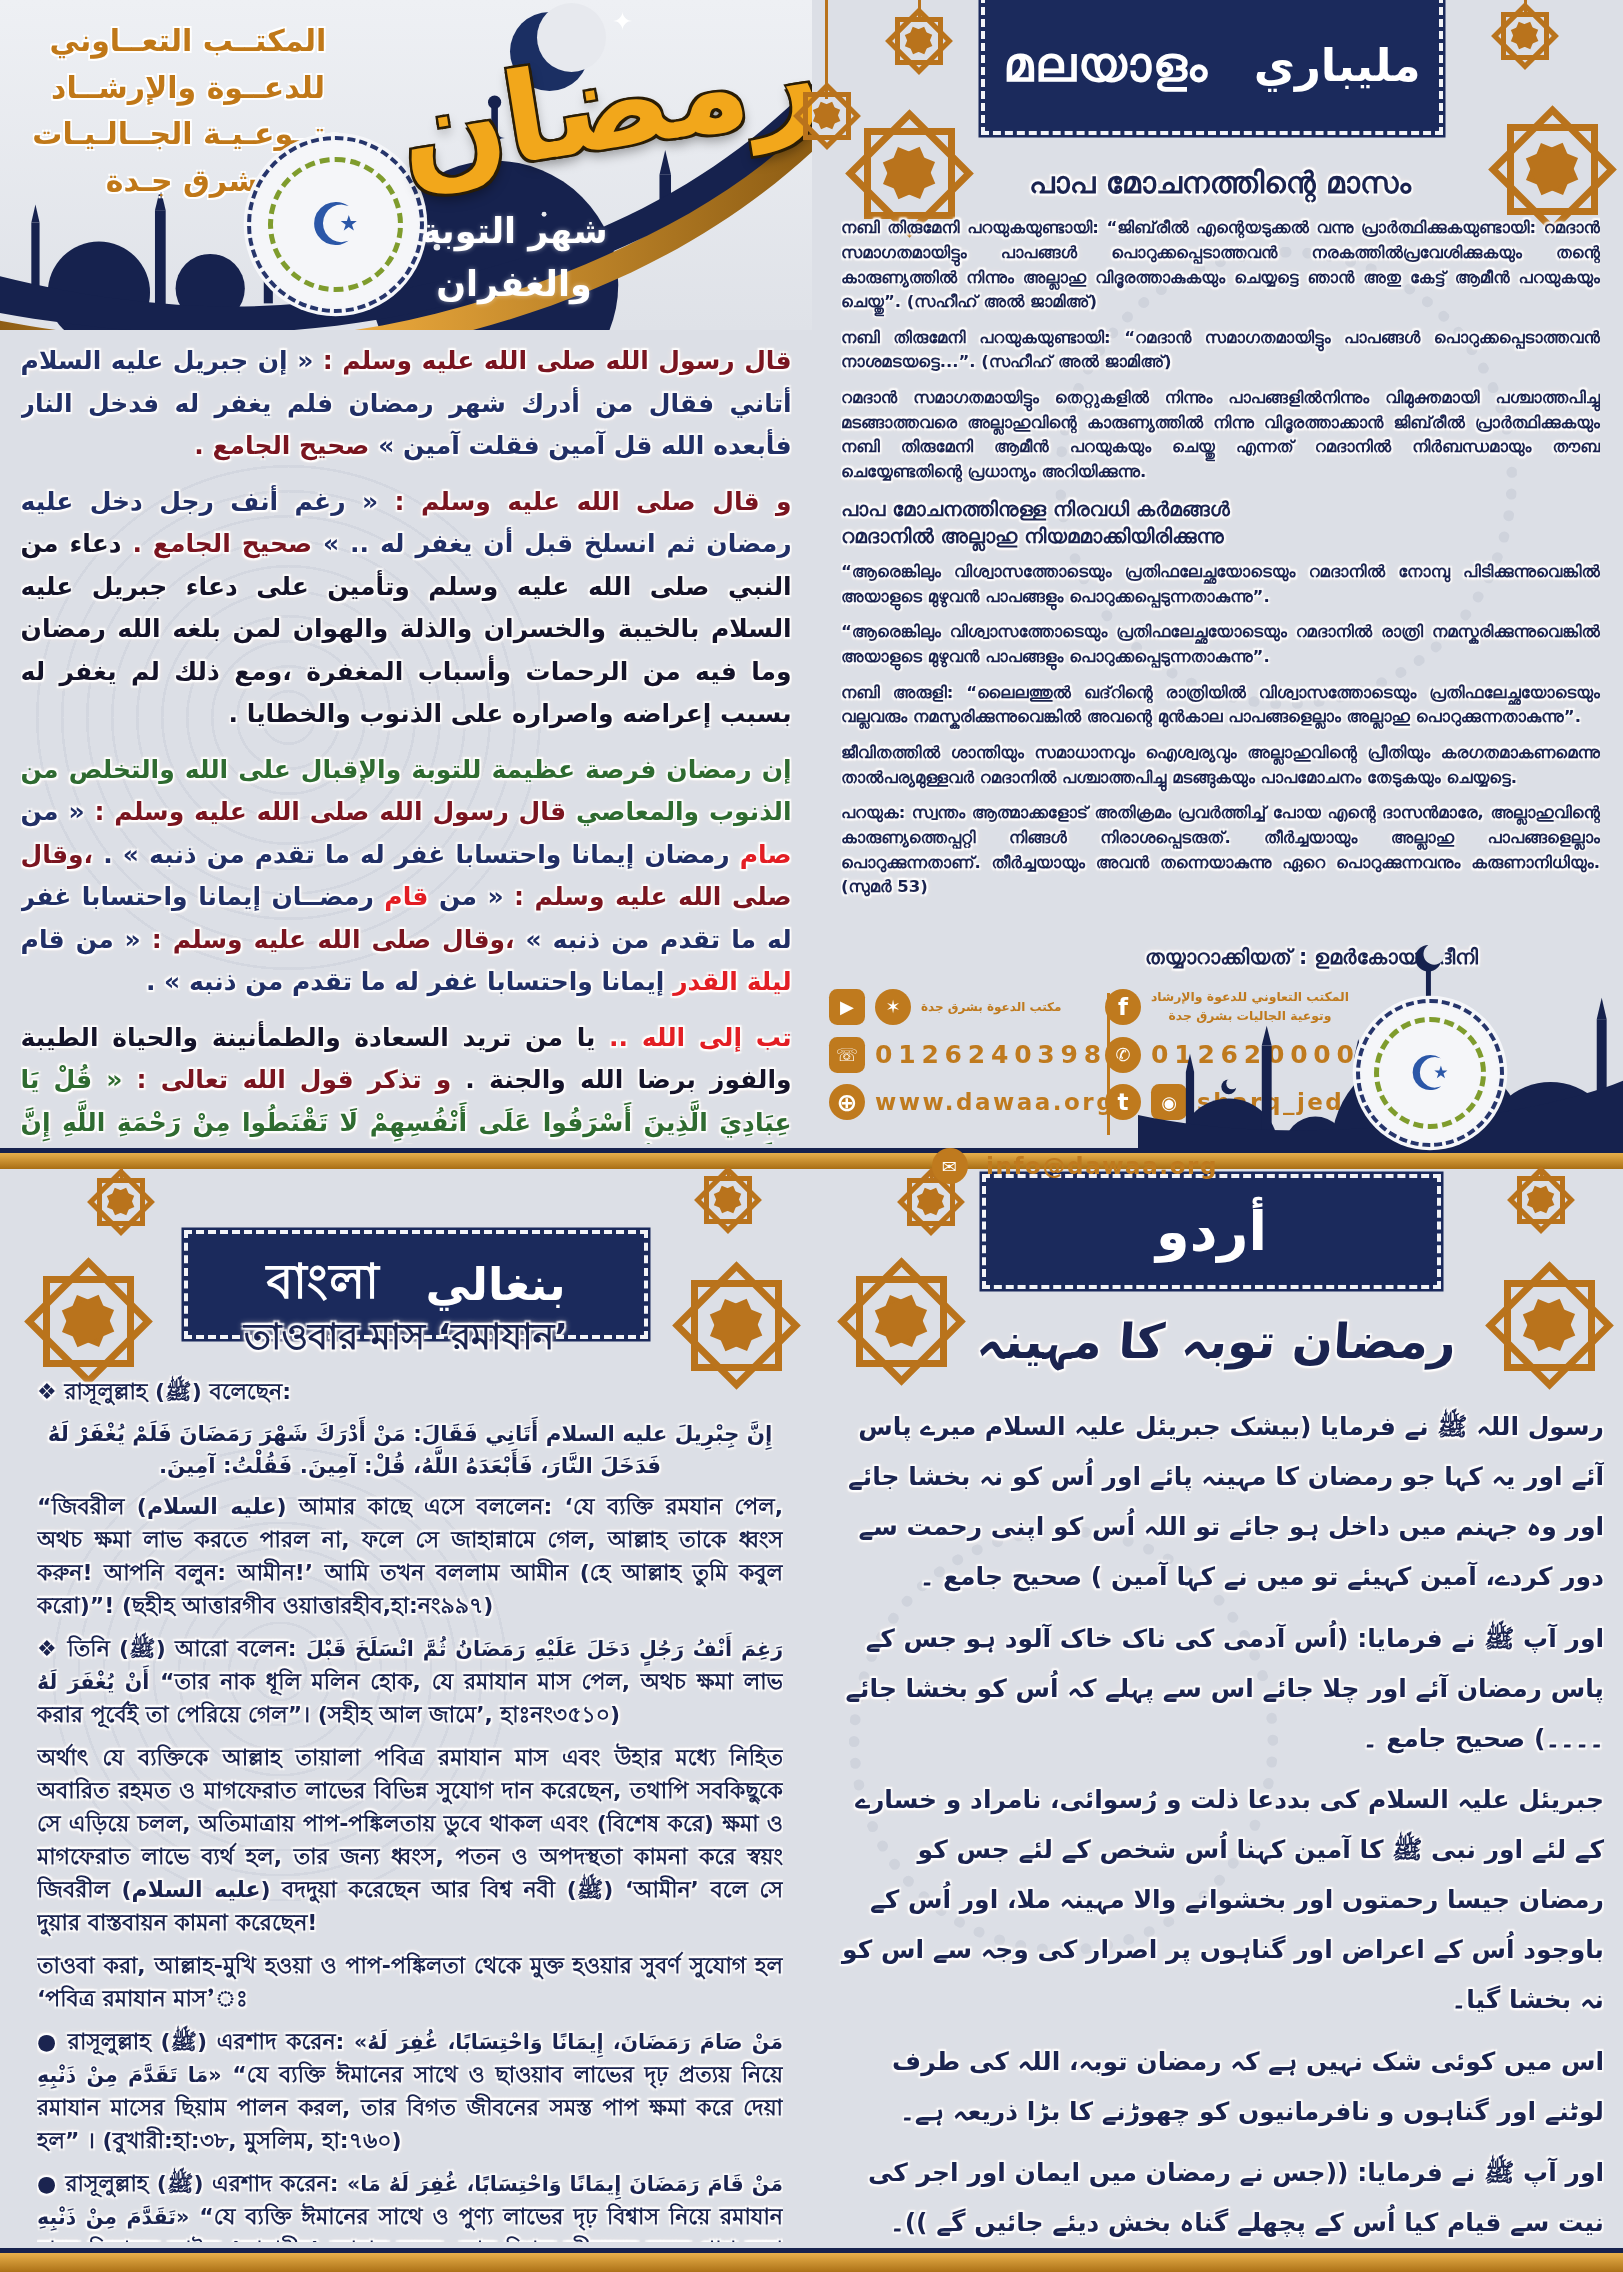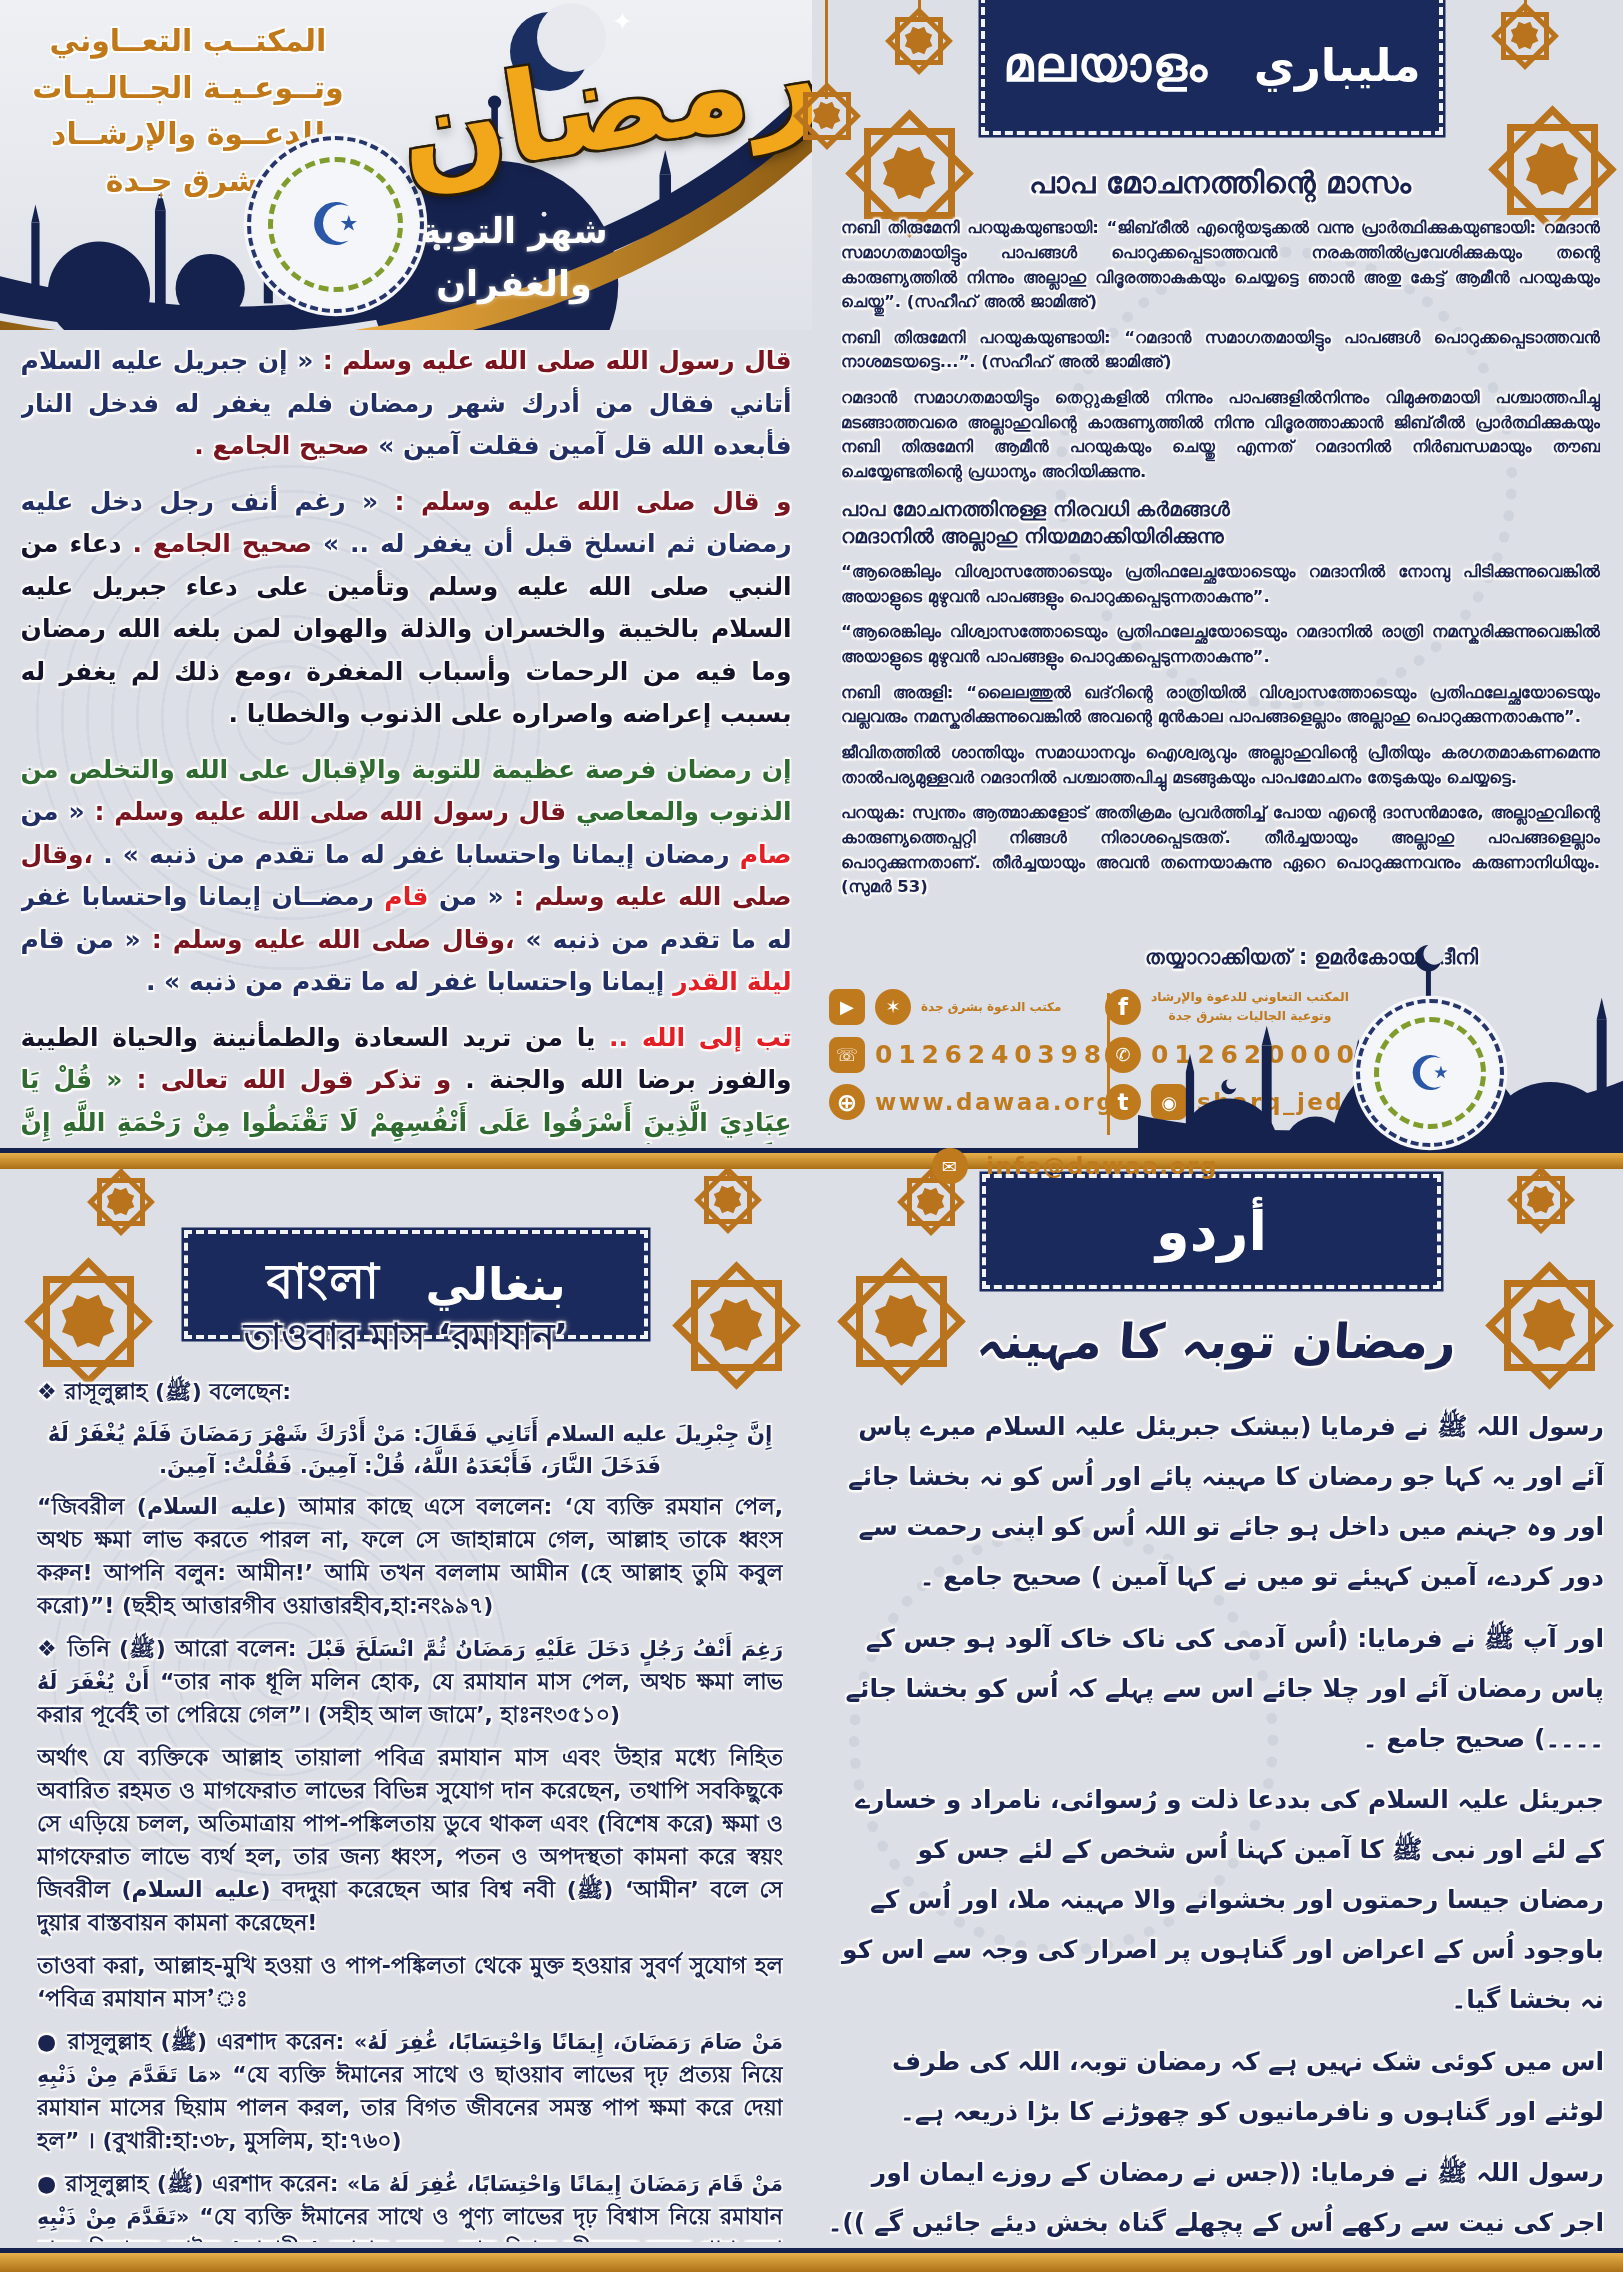--- a/index.html
+++ b/index.html
@@ -152,22 +152,22 @@
           <polygon points="800,212 807,182 814,212"></polygon>
       </g>
       <path d="M-20,385 C200,430 390,420 560,372 C760,318 900,230 1005,120 L1005,165 C900,268 760,352 560,404 C390,450 200,458 -20,420 Z" fill="url(#gb)"></path>
       <path d="M-20,330 C200,388 380,382 560,334 C760,282 900,198 1005,80 L1005,128 C900,236 760,316 560,366 C380,412 200,418 -20,376 Z" fill="#16224e"></path>
       <circle cx="530" cy="300" r="4" fill="#ffffff" opacity="0.9"></circle>
       <circle cx="660" cy="260" r="3" fill="#ffffff" opacity="0.9"></circle>
     </svg>
 
     <div class="office">
       <div>المكتــب التعــاوني</div>
+      <div>للدعــوة والإرشــاد</div>
       <div>وتــوعـيـة الجــالـيـات</div>
-      <div>للدعــوة والإرشــاد</div>
       <div>بشرق جـدة</div>
     </div>
 
     <div class="badge" style="left:247px;top:136px;width:177px;height:177px">
       <i class="bring"></i>
       <span class="bglyph" style="font-size:59px">☪</span>
     </div>
 
     <div class="crescent"></div>
     <span class="spark" style="left:485px;top:124px">✦</span>
@@ -396,21 +396,20 @@
       <i class="c2"></i>
     </div>
 
   <div class="ur-title halo">رمضان توبہ کا مہینہ</div>
 
   <div class="ur-body halo">
     <p>رسول اللہ ﷺ نے فرمایا (بیشک جبریئل علیہ السلام میرے پاس آئے اور یہ کہا جو رمضان کا مہینہ پائے اور اُس کو نہ بخشا جائے اور وہ جہنم میں داخل ہو جائے تو اللہ اُس کو اپنی رحمت سے دور کردے، آمین کہیئے تو میں نے کہا آمین )  صحیح جامع ۔</p>
     <p>اور آپ ﷺ نے فرمایا: (اُس آدمی کی ناک خاک آلود ہو جس کے پاس رمضان آئے اور چلا جائے اس سے پہلے کہ اُس کو بخشا جائے ۔۔۔۔) صحیح جامع ۔</p>
     <p>جبریئل علیہ السلام کی بددعا ذلت و رُسوائی، نامراد و خسارے کے لئے اور نبی ﷺ کا آمین کہنا اُس شخص کے لئے جس کو رمضان جیسا رحمتوں اور بخشوانے والا مہینہ ملا، اور اُس کے باوجود اُس کے اعراض اور گناہوں پر اصرار کی وجہ سے اس کو نہ بخشا گیا۔</p>
     <p>اس میں کوئی شک نہیں ہے کہ رمضان توبہ، اللہ کی طرف لوٹنے اور گناہوں و نافرمانیوں کو چھوڑنے کا بڑا ذریعہ ہے۔</p>
-    <p>رسول اللہ ﷺ نے فرمایا: ((جس نے رمضان کے روزے ایمان اور اجر کی نیت سے رکھے اُس کے پچھلے گناہ بخش دیئے جائیں گے ))۔</p>
     <p>اور آپ ﷺ نے فرمایا: ((جس نے رمضان میں ایمان اور اجر کی نیت سے قیام کیا اُس کے پچھلے گناہ بخش دیئے جائیں گے ))۔</p>
 
   </div>
 
   <div class="sep foot"></div>
 
 </div>
 
 
 </body></html>

